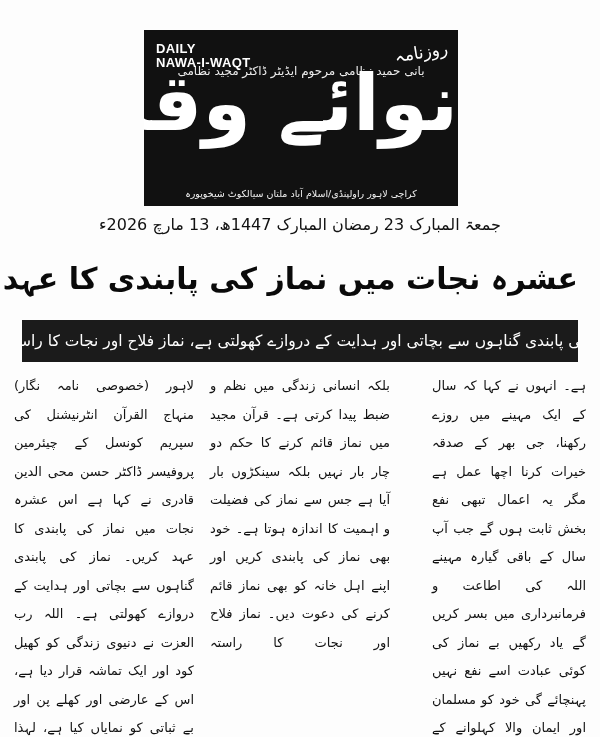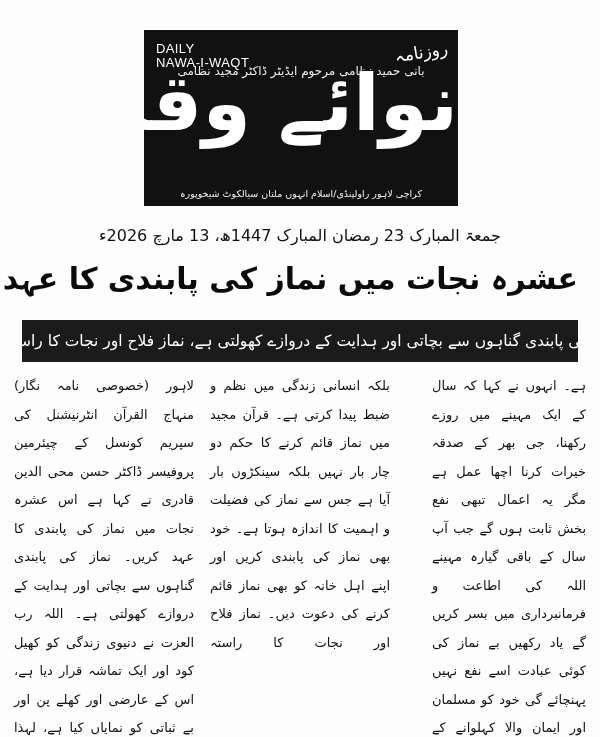--- a/index.html
+++ b/index.html
@@ -24,21 +24,21 @@
     left:144px;top:30px;
     width:314px;height:176px;
     background:#111111;
     overflow:hidden;
   }
   .masthead .latin{
     position:absolute;
     left:12px;top:12px;
     color:#ffffff;
     font-family:"Liberation Sans",sans-serif;
-    font-weight:normal;
+    font-weight:bold;
     font-size:13px;
     line-height:14px;
     letter-spacing:.4px;
     text-align:left;
     direction:ltr;
   }
   .masthead .kicker{
     position:absolute;
     right:10px;top:8px;
     color:#ffffff;
@@ -87,21 +87,20 @@
   
   .dateline{
     position:absolute;
     left:0;right:0;top:215px;
     text-align:center;
     color:#111;
     font-size:16px;
     line-height:20px;
     font-family:"DejaVu Sans",sans-serif;
     white-space:nowrap;
-    margin-top:11px;
   }
 
   
   .headline{
     position:absolute;
     left:22px;right:22px;top:258px;
     text-align:center;
     color:#0a0a0a;
     font-size:30px;
     line-height:42px;
@@ -164,21 +163,21 @@
 <div class="page">
 
   <div class="masthead">
     <div class="latin">
       <div>DAILY</div>
       <div>NAWA-I-WAQT</div>
     </div>
     <div class="kicker">روزنامہ</div>
     <div class="founders">بانی حمید نظامی مرحوم ایڈیٹر ڈاکٹر مجید نظامی</div>
     <div class="logo">نوائے وقت</div>
-    <div class="cities">کراچی لاہور راولپنڈی/اسلام انہوں ملتان سیالکوٹ شیخوپورہ</div>
+    <div class="cities">کراچی لاہور راولپنڈی/اسلام آباد ملتان سیالکوٹ شیخوپورہ</div>
   </div>
 
   <div class="dateline">جمعۃ المبارک 23 رمضان المبارک 1447ھ، 13 مارچ 2026ء</div>
 
   <div class="headline">عشرہ نجات میں نماز کی پابندی کا عہد کریں: ڈاکٹر حسن قادری</div>
 
   <div class="subband">
     <div class="subtext">نماز کی پابندی گناہوں سے بچاتی اور ہدایت کے دروازے کھولتی ہے، نماز فلاح اور نجات کا راستہ ہے</div>
   </div>
 

